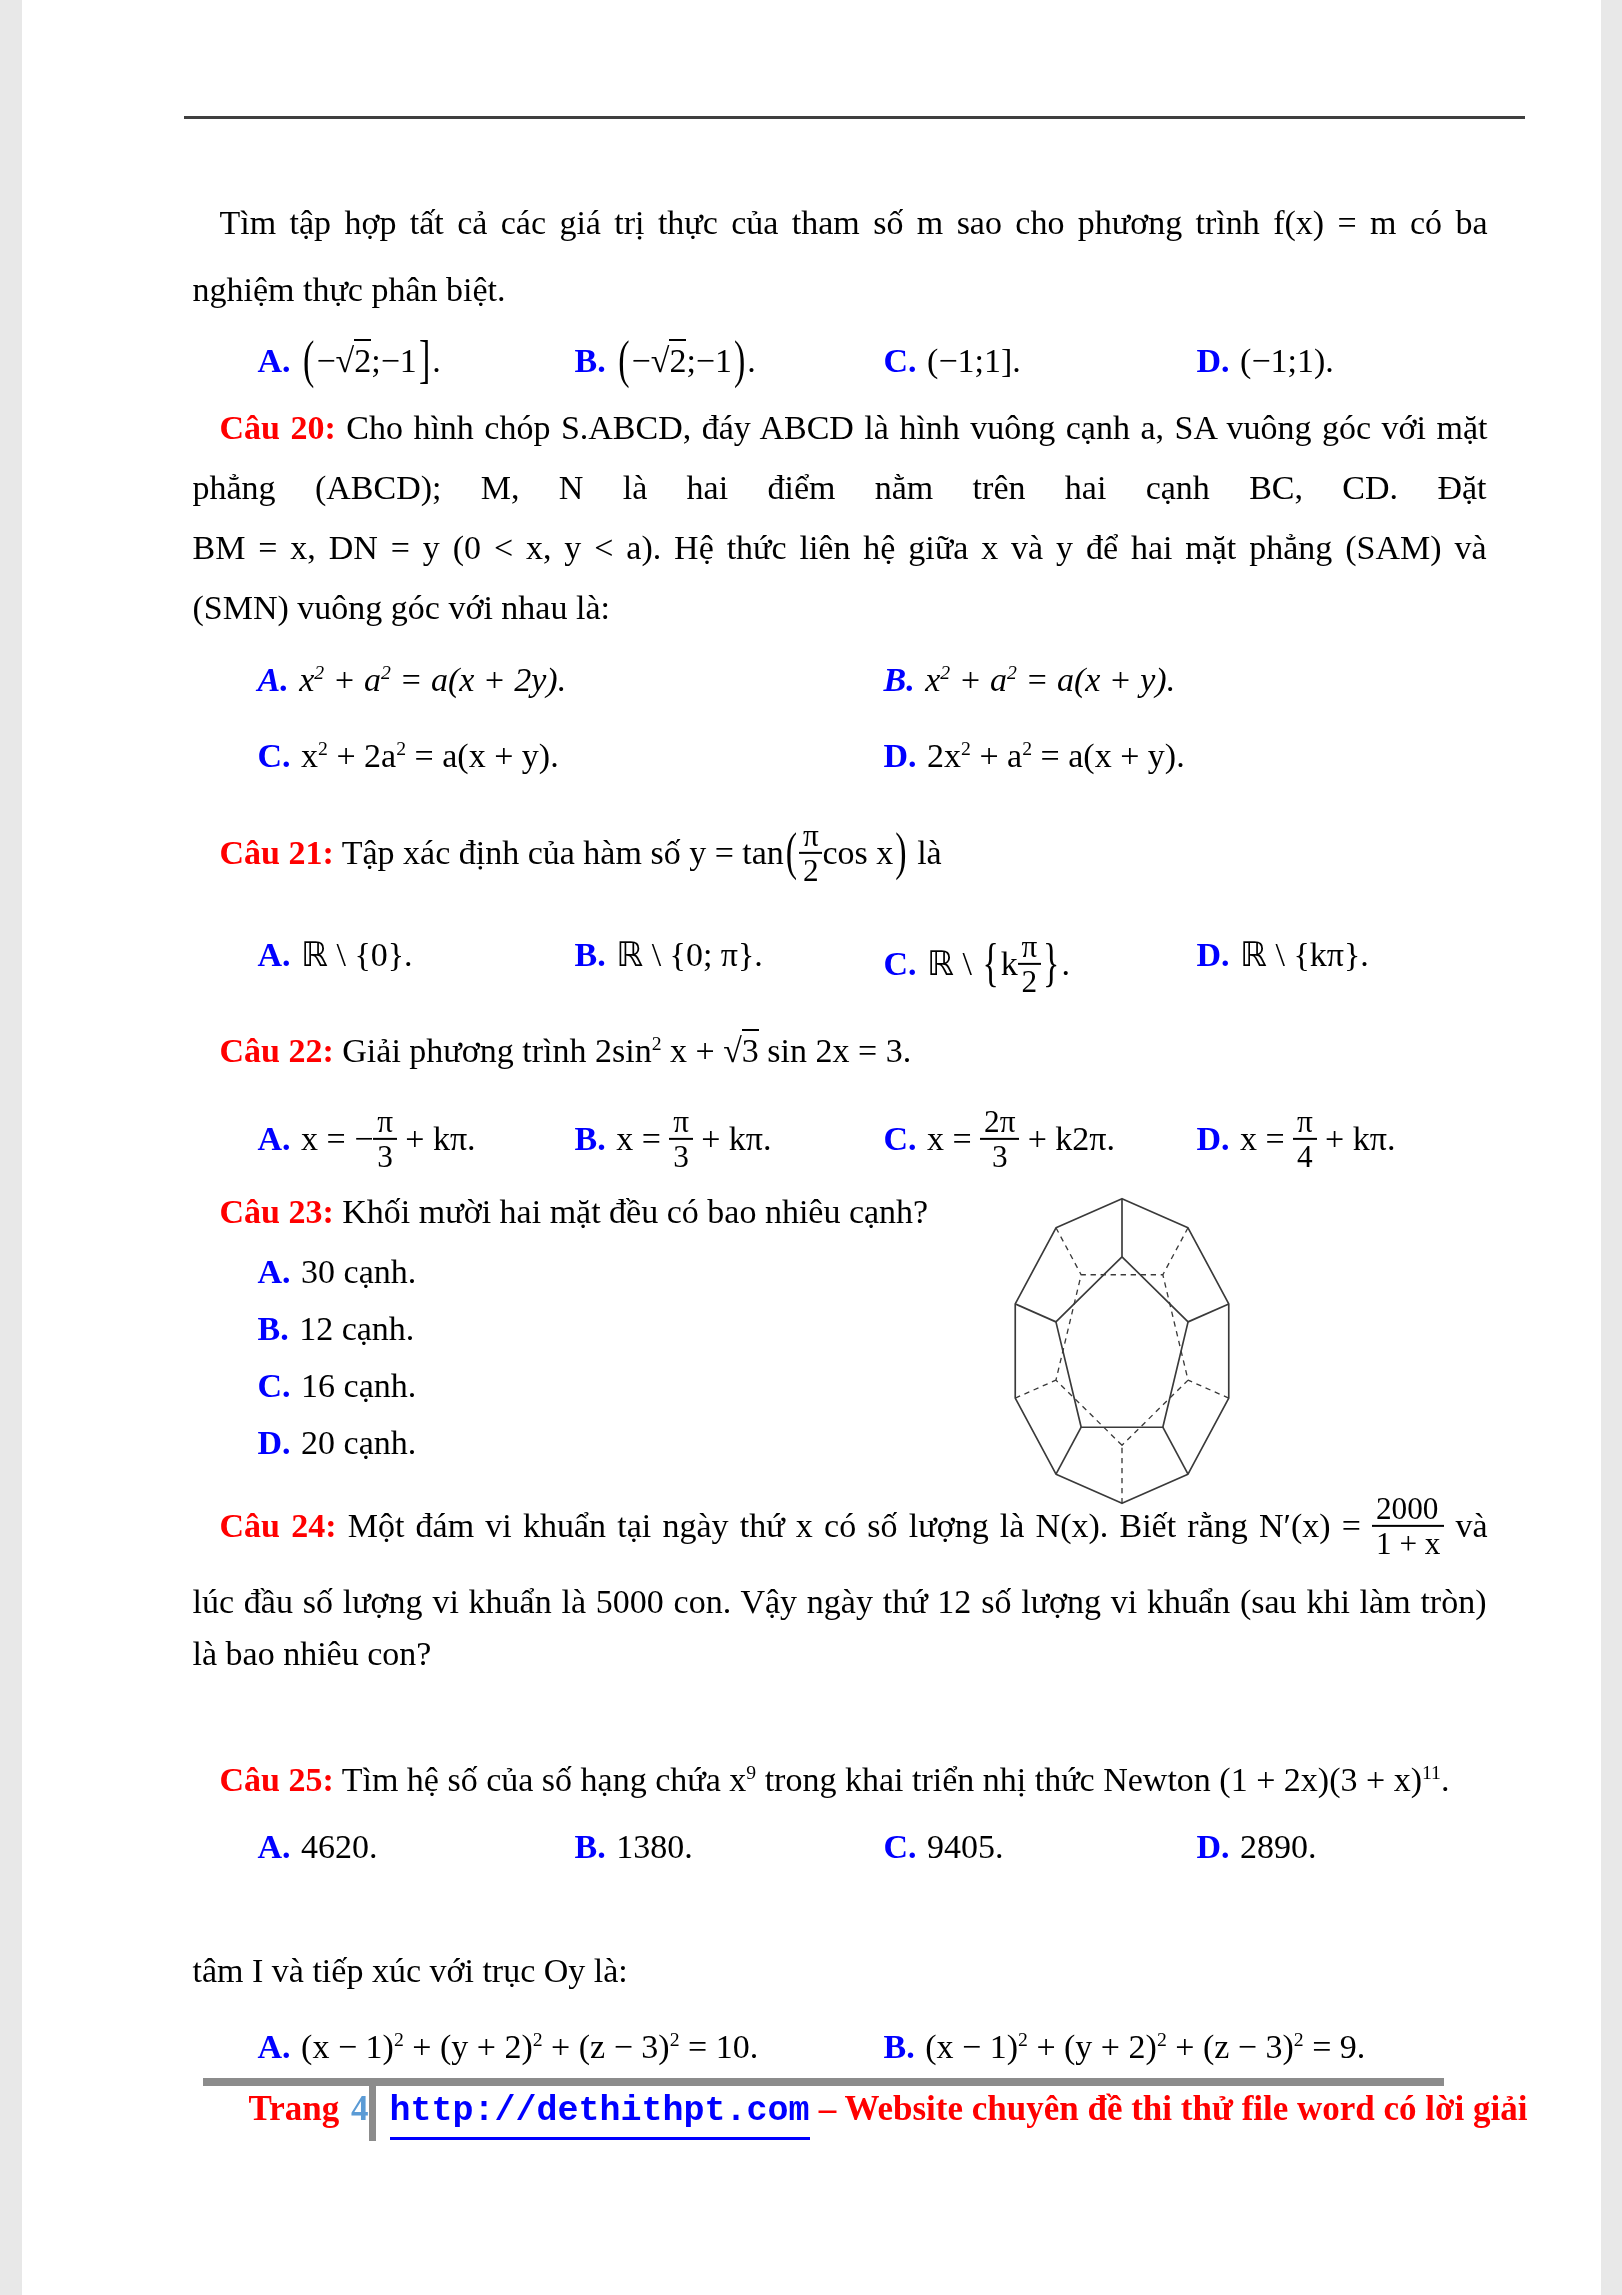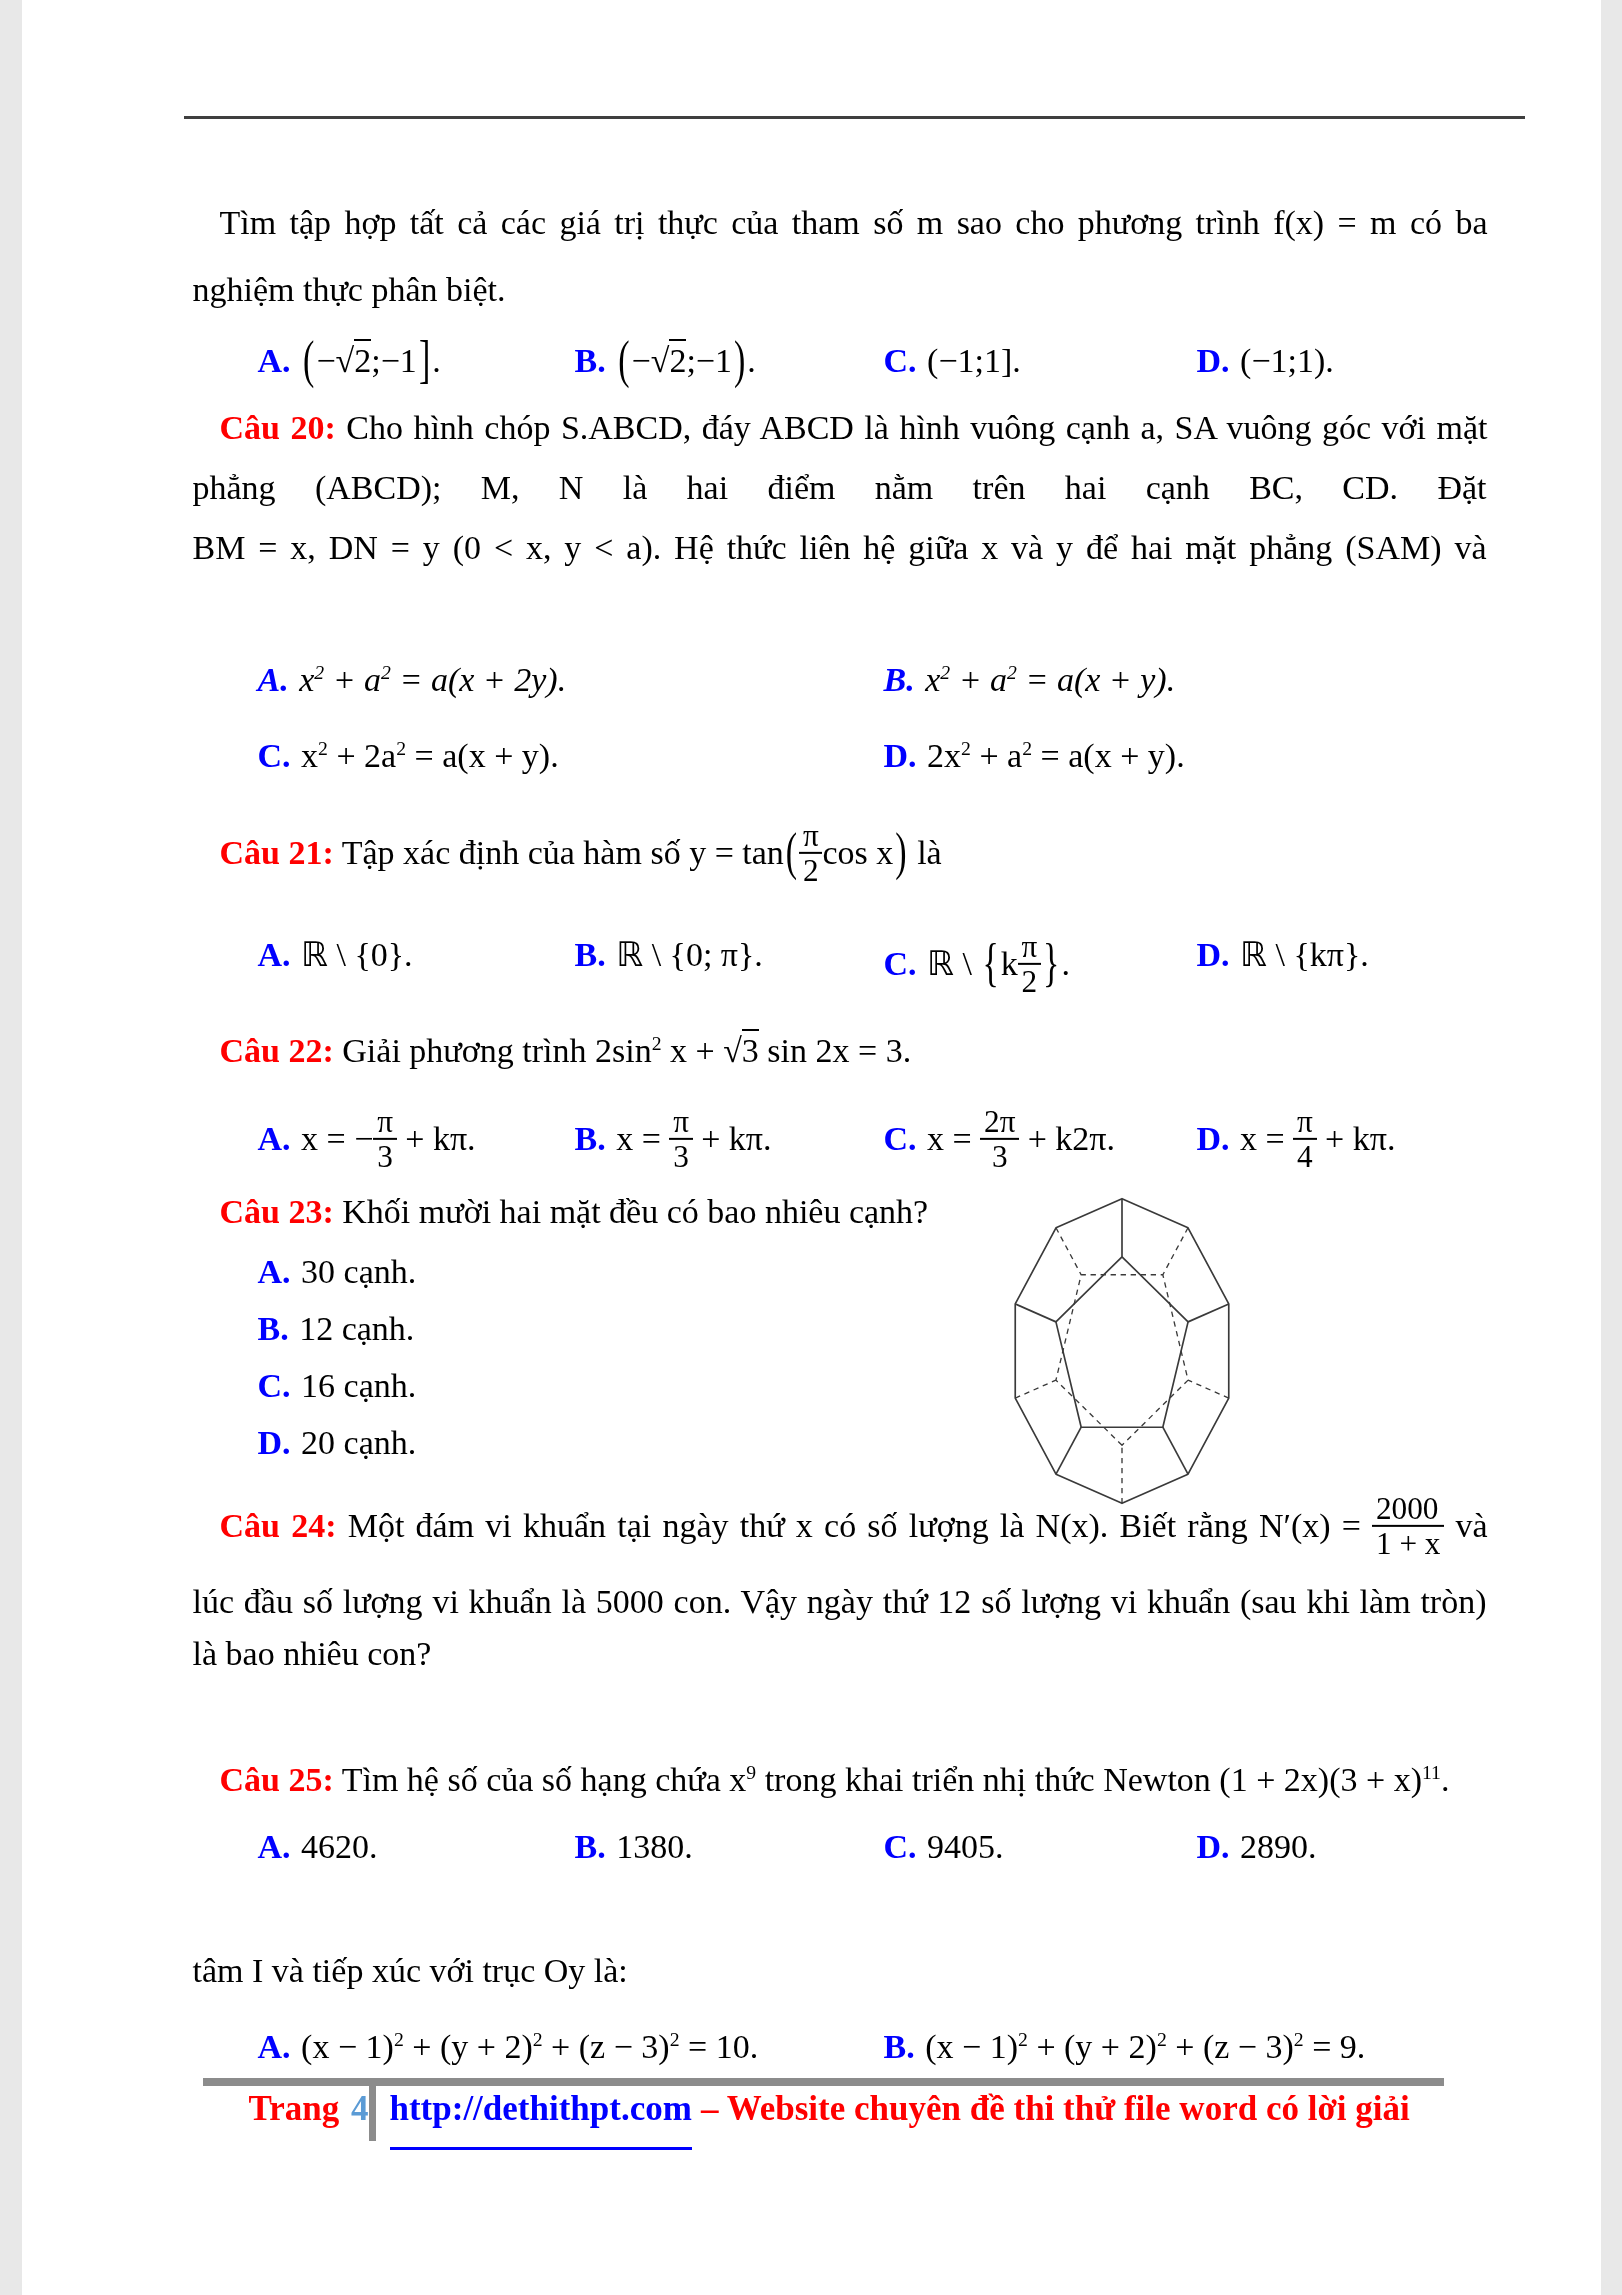--- a/index.html
+++ b/index.html
@@ -23,21 +23,21 @@
   .sq .ov{border-top:2px solid currentColor;padding-top:1.3px;}
   .bb{font-family:"DejaVu Sans",sans-serif;}
   .bp{display:inline-block;transform:scaleY(1.55);transform-origin:50% 55%;margin:0 2px;font-weight:400;}
   .figure{position:absolute;left:982px;top:1194px;width:236px;height:314px;}
   .f-rule{position:absolute;left:181px;top:2078px;width:1241px;height:7.9px;background:var(--bar,#8c8c8c);}
   .f-vbar{position:absolute;left:347px;top:2078px;width:7.2px;height:63px;background:var(--bar,#8c8c8c);}
   .f-page{position:absolute;left:227px;top:2087px;line-height:43px;font-size:35px;font-weight:700;white-space:nowrap;}
   .f-page .num{color:var(--pagenum,#5b9bd5);margin-left:11.8px;}
   .f-page .lbl{color:var(--red,#f00);}
   .f-line{position:absolute;left:368px;top:2087px;line-height:43px;font-size:35px;font-weight:700;white-space:nowrap;}
-  .f-url{color:var(--blue,#00f);text-decoration:none;border-bottom:3.9px solid var(--blue,#00f);padding-bottom:19px;}
+  .f-url{color:var(--blue,#00f);text-decoration:none;border-bottom:3.9px solid var(--blue,#00f);padding-bottom:6px;font-family:Liberation Mono, monospace;}
   .f-tag{color:var(--red,#f00);margin-left:9.2px;}
 </style>
 </head>
 <body>
 
 <div class="page">
 
   <div class="rule-top"></div>
 
   <div class="ln just" style="left:198px;top:201px;width:1268px;">Tìm tập hợp tất cả các giá trị thực của tham số m sao cho phương trình f(x) = m có ba</div>
@@ -45,20 +45,21 @@
   <div class="optrow" style="top:339px;">
     <span class="opt c0"><b class="ol">A.</b><span><span class="bp">(</span>−<span class="sq">√<span class="ov">2</span></span>;−1<span class="bp">]</span>.</span></span>
     <span class="opt c1"><b class="ol">B.</b><span><span class="bp">(</span>−<span class="sq">√<span class="ov">2</span></span>;−1<span class="bp">)</span>.</span></span>
     <span class="opt c2"><b class="ol">C.</b><span>(−1;1].</span></span>
     <span class="opt c3"><b class="ol">D.</b><span>(−1;1).</span></span>
   </div>
 
   <div class="ln just" style="left:198px;top:406px;width:1268px;"><b class="ql">Câu 20:</b> <span>Cho hình chóp S.ABCD, đáy ABCD là hình vuông cạnh a, SA vuông góc với mặt</span></div>
   <div class="ln just" style="left:171px;top:466px;width:1294px;">phẳng (ABCD); M, N là hai điểm nằm trên hai cạnh BC, CD. Đặt</div>
   <div class="ln just" style="left:171px;top:526px;width:1294px;">BM = x, DN = y (0 &lt; x, y &lt; a). Hệ thức liên hệ giữa x và y để hai mặt phẳng (SAM) và</div>
+  <div class="ln" style="left:171px;top:586px;">(SMN) vuông góc với nhau là:</div>
   <div class="optrow" style="top:658px;font-style:italic;">
     <span class="opt c0"><b class="ol">A.</b><span>x<sup>2</sup> + a<sup>2</sup> = a(x + 2y).</span></span>
     <span class="opt col2"><b class="ol">B.</b><span>x<sup>2</sup> + a<sup>2</sup> = a(x + y).</span></span>
   </div>
   <div class="optrow" style="top:734px;">
     <span class="opt c0"><b class="ol">C.</b><span>x<sup>2</sup> + 2a<sup>2</sup> = a(x + y).</span></span>
     <span class="opt col2"><b class="ol">D.</b><span>2x<sup>2</sup> + a<sup>2</sup> = a(x + y).</span></span>
   </div>
 
   <div class="ln" style="left:198px;top:822px;"><b class="ql">Câu 21:</b> <span>Tập xác định của hàm số y = tan<span class="bp">(</span><span class="fr"><span class="n">π</span><span class="d">2</span></span>cos x<span class="bp">)</span> là</span></div>

